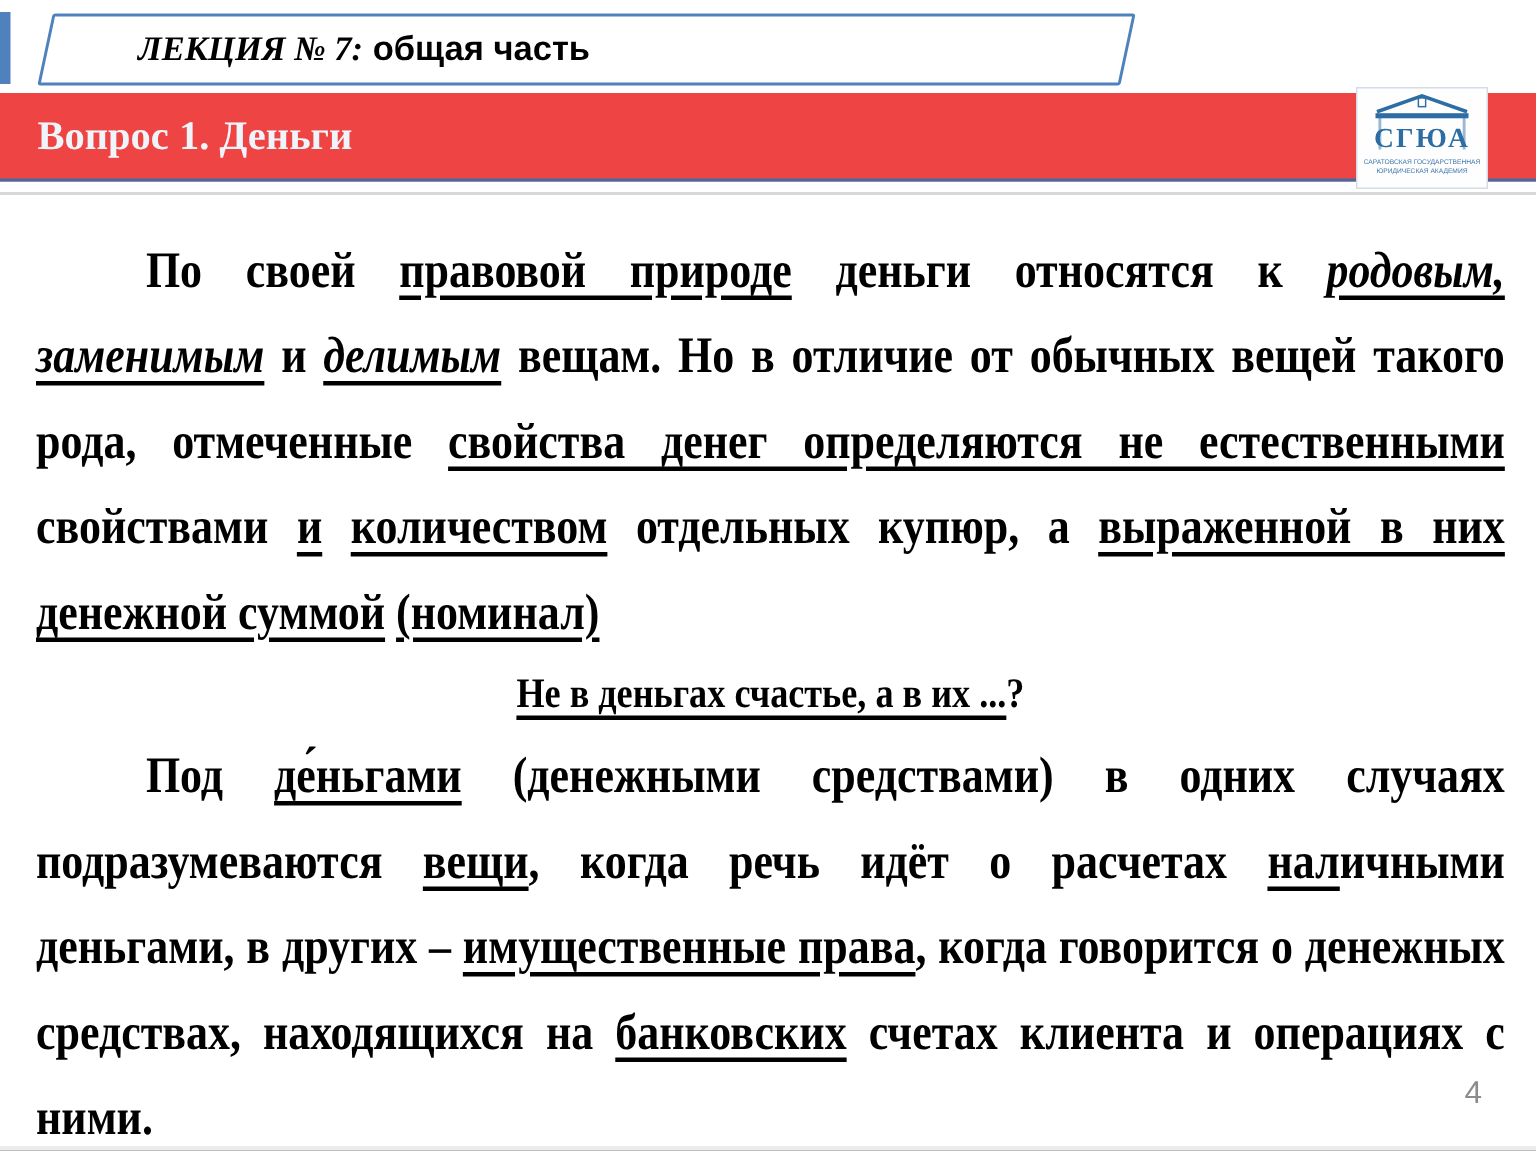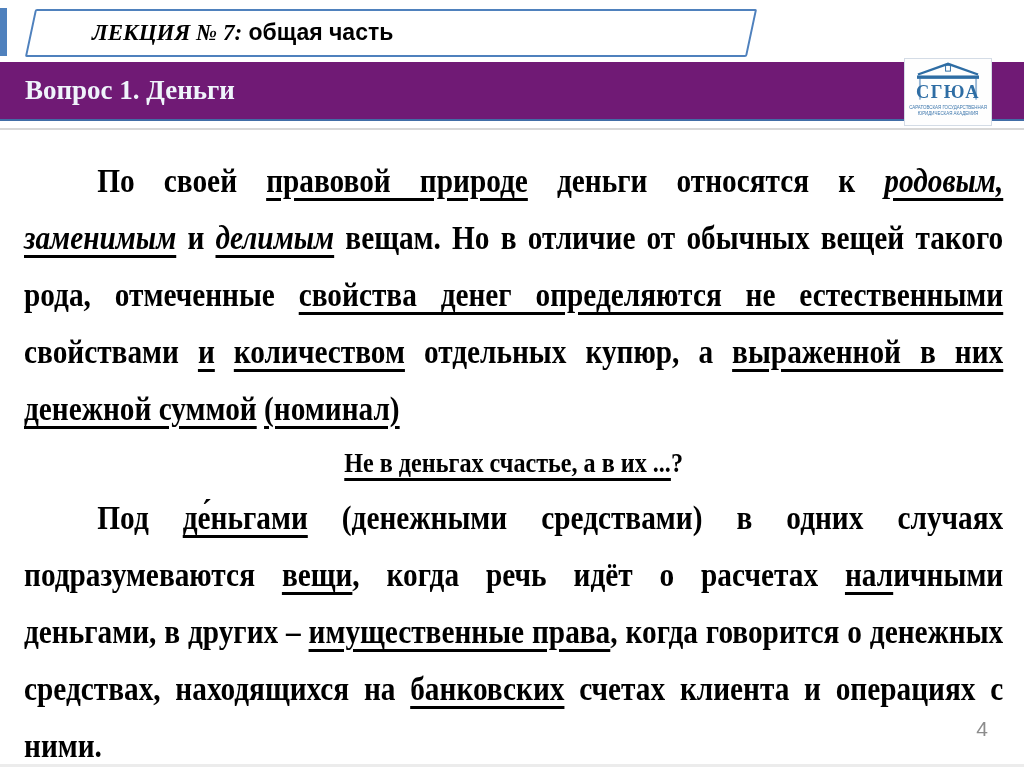--- a/index.html
+++ b/index.html
@@ -18,21 +18,21 @@
   }
   .lecture-text{
     position:absolute;left:92px;top:9px;height:46px;line-height:47px;
     font-size:23px;font-weight:700;color:#000;white-space:nowrap;
   }
   .lec-italic{font-style:italic;font-family:"Liberation Serif","DejaVu Serif",serif;}
   .lec-rest{font-style:normal;font-family:"Liberation Sans","DejaVu Sans",sans-serif;}
   
   .banner{
     position:absolute;left:0;top:62px;width:1024px;height:57px;
-    background:#701a75;border-bottom:2px solid #416da6;
+    background:#ef4444;border-bottom:2px solid #416da6;
   }
   .banner-title{
     position:absolute;left:25px;top:0;height:57px;line-height:57px;
     color:#eff4fb;font-size:27px;font-weight:700;white-space:nowrap;
   }
   .logo-box{
     position:absolute;right:32px;top:-4px;width:88px;height:68px;
     background:#fefefe;border:1px solid #d4dce6;box-sizing:border-box;
   }
   .rule{position:absolute;left:0;top:128px;width:1024px;height:2px;background:#d8d8d8;}

